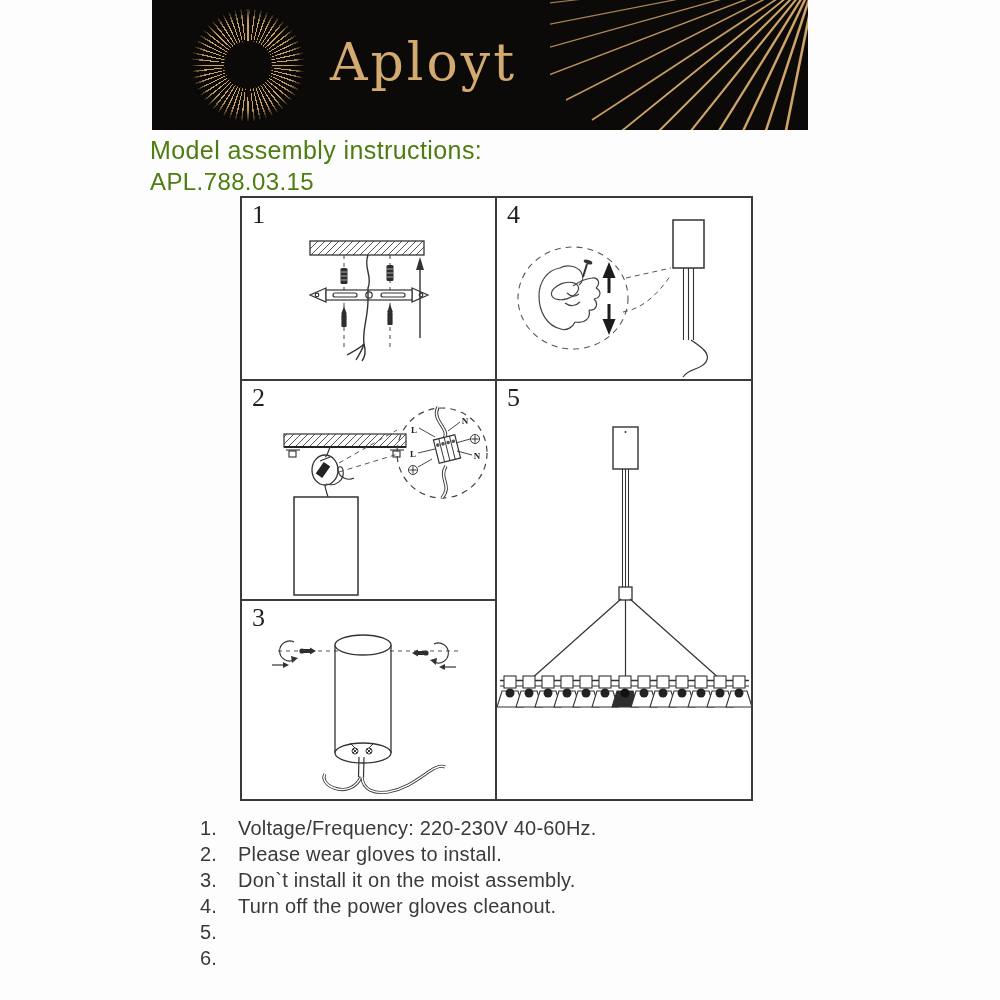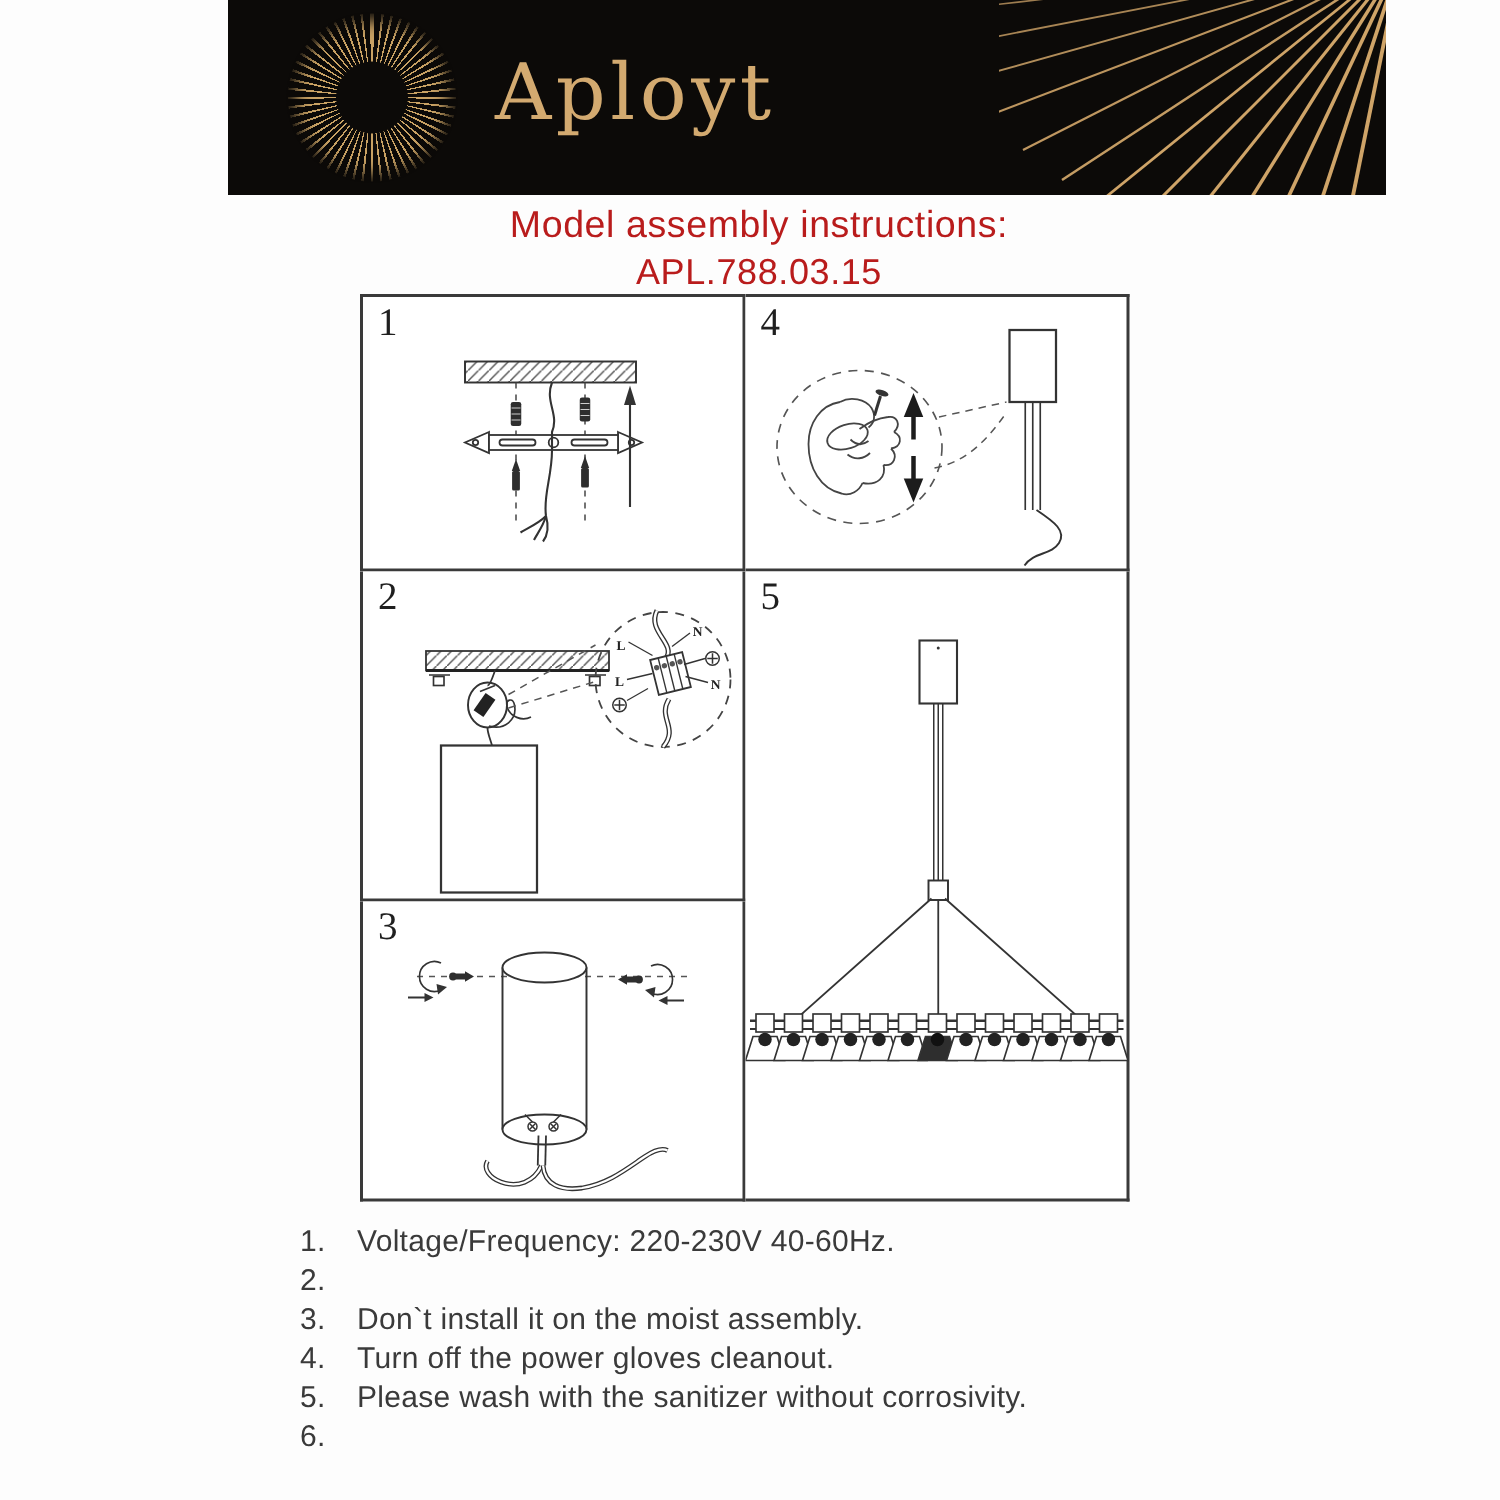--- a/index.html
+++ b/index.html
@@ -1,31 +1,31 @@
 <!DOCTYPE html>
 <html><head>
 <meta charset="utf-8">
 <style>
   html,body{margin:0;padding:0;}
   body{width:1000px;height:1000px;background:#ffffff;font-family:"Liberation Sans",sans-serif;}
   .page{position:relative;width:1000px;height:1000px;background:#fdfdfd;overflow:hidden;}
 
   
-  .banner{position:absolute;left:152px;top:0;width:772px;height:130px;background:#0c0a08;overflow:hidden;}
+  .banner{position:absolute;left:152px;top:0;width:656px;height:130px;background:#0c0a08;overflow:hidden;}
   .sunburst{position:absolute;left:40px;top:9px;width:112px;height:112px;border-radius:50%;
     background:repeating-conic-gradient(#c9a264 0deg 1.7deg, rgba(0,0,0,0) 1.7deg 6.4deg);}
   .sunburst::before{content:"";position:absolute;inset:32px;background:#0c0a08;border-radius:50%;}
   .sunburst::after{content:"";position:absolute;inset:-1px;border-radius:50%;
     box-shadow:inset 0 0 10px 6px #0c0a08;}
   .brand-name{position:absolute;left:178px;top:36px;color:#d3aa70;font-family:"DejaVu Serif",serif;
     font-size:52px;font-weight:400;letter-spacing:3px;line-height:1;}
   .rays{position:absolute;right:0;top:0;}
 
   
-  .title-wrap{position:absolute;left:150px;top:136px;width:712px;text-align:center;color:#b91c1c;}
+  .title-wrap{position:absolute;left:150px;top:136px;width:712px;color:#4d7c0f;}
   .doc-title{font-size:25px;letter-spacing:0.4px;font-weight:400;}
   .doc-model{font-size:24px;letter-spacing:0.4px;margin-top:3px;font-weight:400;}
 
   
   .grid{position:absolute;left:240px;top:196px;width:513px;height:605px;}
   .cell{position:absolute;background:#ffffff;box-sizing:border-box;border:0 solid #3a3a3a;}
   .p1{left:0;top:0;width:257px;height:185px;border-top-width:2px;border-left-width:2px;border-right-width:2px;border-bottom-width:2px;}
   .p2{left:0;top:185px;width:257px;height:220px;border-left-width:2px;border-right-width:2px;border-bottom-width:2px;}
   .p3{left:0;top:405px;width:257px;height:200px;border-left-width:2px;border-right-width:2px;border-bottom-width:2px;}
   .p4{left:257px;top:0;width:256px;height:185px;border-top-width:2px;border-right-width:2px;border-bottom-width:2px;}
@@ -388,31 +388,31 @@
     </div>
   </div>
 
   <div class="instructions">
     <div class="li-row">
       <span class="li-num">1.</span>
       <span class="li-text">Voltage/Frequency: 220-230V 40-60Hz.</span>
     </div>
     <div class="li-row">
       <span class="li-num">2.</span>
+      <span class="li-text">Please wear gloves to install.</span>
     </div>
     <div class="li-row">
       <span class="li-num">3.</span>
       <span class="li-text">Don`t install it on the moist assembly.</span>
     </div>
     <div class="li-row">
       <span class="li-num">4.</span>
       <span class="li-text">Turn off the power gloves cleanout.</span>
     </div>
     <div class="li-row">
       <span class="li-num">5.</span>
-      <span class="li-text">Please wash with the sanitizer without corrosivity.</span>
     </div>
     <div class="li-row">
       <span class="li-num">6.</span>
     </div>
   </div>
 
 </div>
 
 </body></html>

